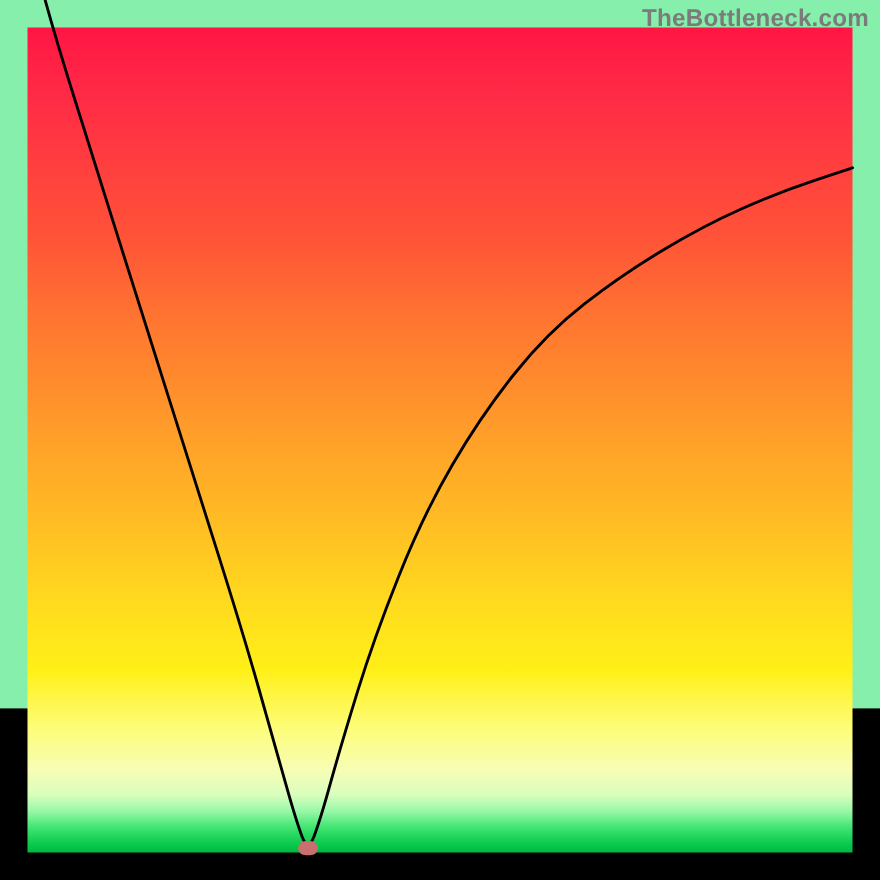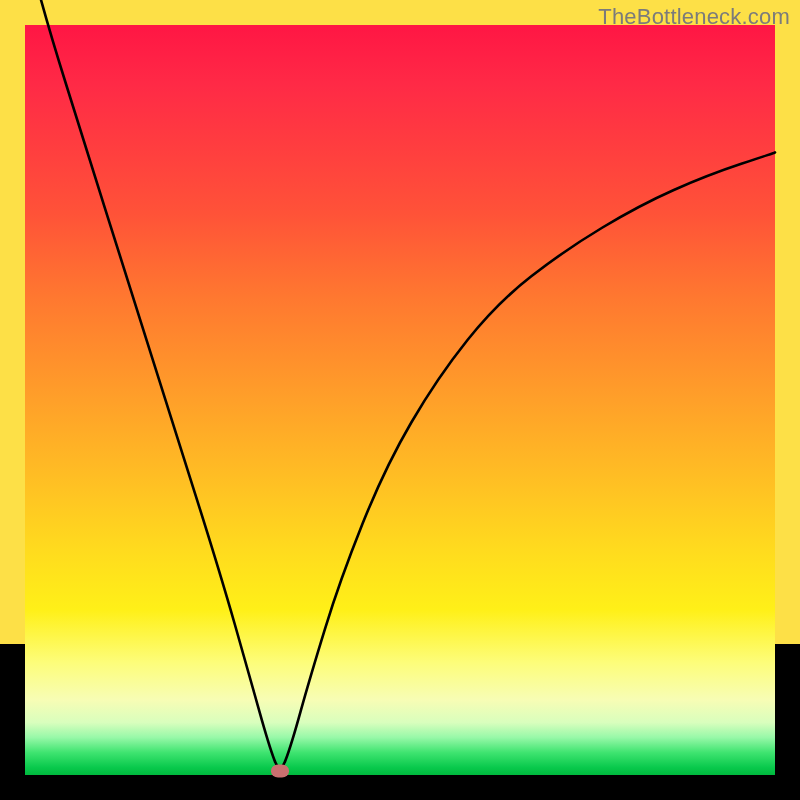--- a/index.html
+++ b/index.html
@@ -10,21 +10,22 @@
     background: #000;
     font-family: Arial, Helvetica, sans-serif;
     overflow: hidden;
   }
   .frame {
     position: absolute;
     top: 0;
     left: 0;
     width: 800px;
     height: 644px;
-    background: #fde047;
+    background: #86efac;
+    font-weight: bold;
   }
   .plot-area {
     position: absolute;
     left: 25px;
     top: 25px;
     width: 750px;
     height: 750px;
     
     background: linear-gradient(to bottom,
       #ff1644 0%,

